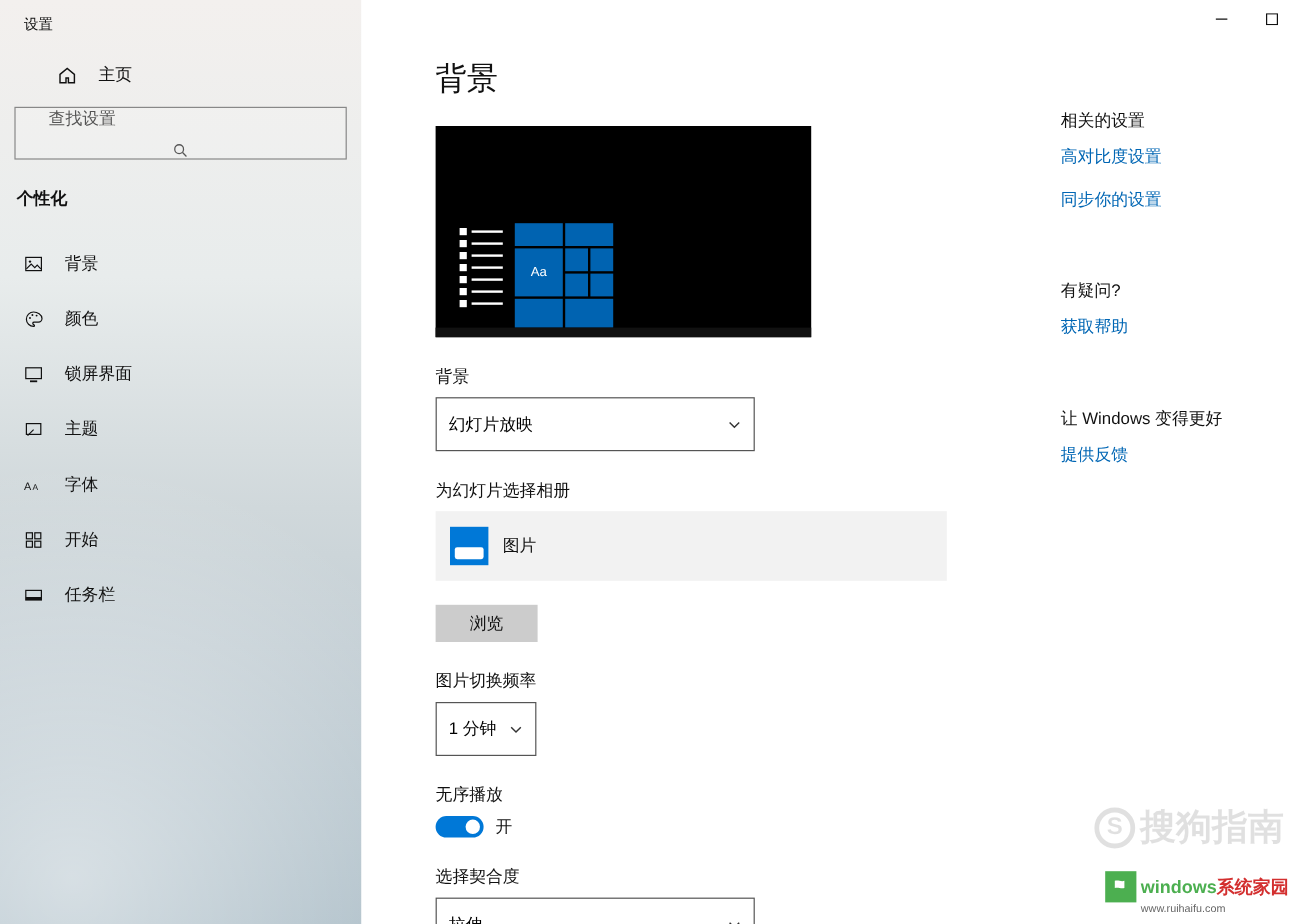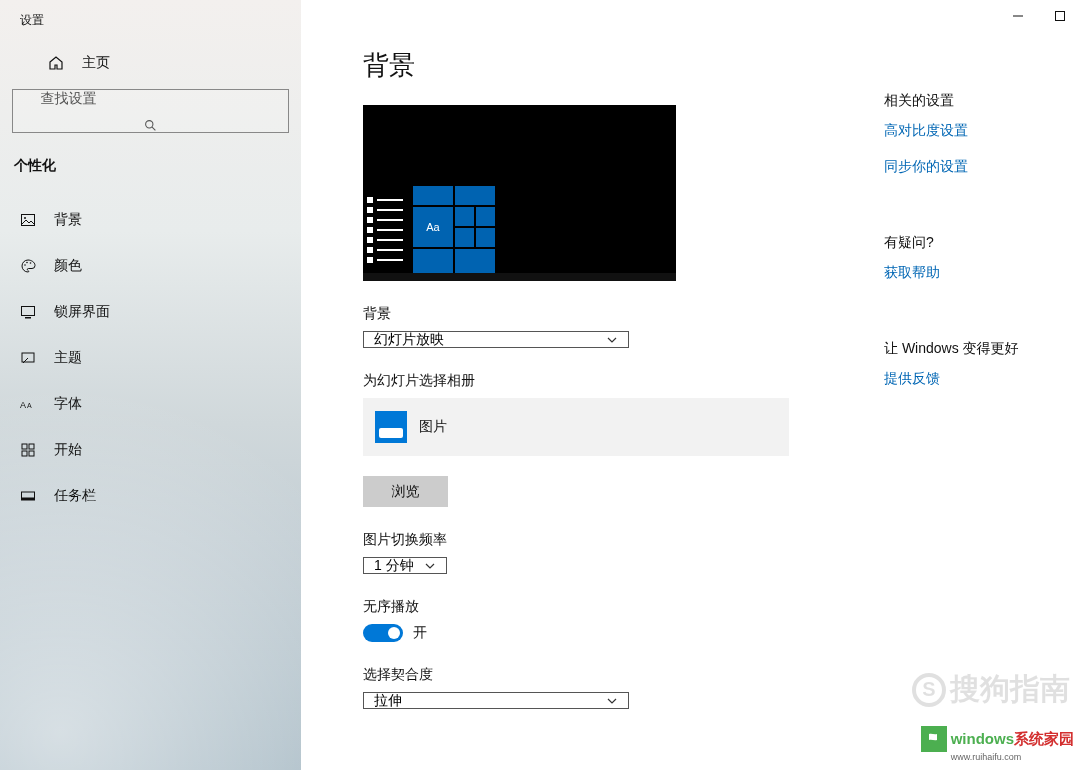--- a/index.html
+++ b/index.html
@@ -36,35 +36,35 @@
 .nav-item .icon { width:16px; height:16px; margin-right: 18px; display:flex;align-items:center;justify-content:center;}
 .nav-item .lbl { font-size:14px; color:#111; }
 
 .main { flex:1; height:100%; padding: 0 26px; overflow:hidden; position:relative; background:#fff;}
 .main h1 { font-size: 26px; font-weight: 400; padding: 48px 0 22px 0; color:#111;}
 
 .preview {
   width: 313px; height: 176px; background:#000; position:relative;
 }
 .preview .taskbar { position:absolute; left:0; right:0; bottom:0; height:8px; background:#111;}
-.start-tiles { position:absolute; left:4px; bottom:8px; display:flex;align-items:center; }
+.start-tiles { position:absolute; left:20px; bottom:8px; display:flex; }
 .start-list { width: 46px; padding-top:4px;}
 .start-list div { height:6px; margin:4px 0; display:flex; align-items:center;}
 .start-list div::before { content:""; width:6px;height:6px;background:#fff; display:inline-block; margin-right:4px;}
 .start-list div::after { content:""; width:26px;height:2px;background:#fff; display:inline-block;}
 .tile-grid { width: 84px; display:flex; flex-wrap:wrap; gap:2px; align-content:flex-start; padding-top:4px;}
 .tile { background:#0063b1; }
 .tile.big { width:40px; height:40px; display:flex;align-items:center;justify-content:center;color:#fff;font-size:11px;}
 .tile.med { width:40px; height:19px;}
 .tile.sm  { width:19px; height:19px;}
 .tile.wide{ width:40px; height:24px;}
 
 .field-label { font-size:14px; color:#111; margin-top: 24px; margin-bottom: 8px; }
 .dropdown {
-  width: 266px; height: 17px; border:1px solid #555; display:flex; align-items:center; justify-content:space-between;
+  width: 266px; height: 45px; border:1px solid #555; display:flex; align-items:center; justify-content:space-between;
   padding: 0 10px; font-size:14px; cursor:pointer; background:#fff;text-align:right;
 }
 .dropdown.small { width: 84px; }
 .chev { color:#333; }
 
 .album-row {
   width: 426px; height: 58px; background:#f2f2f2; margin-top: 4px;
   display:flex; align-items:center; padding: 0 12px; gap:12px;
 }
 .album-icon { width:32px; height:32px; background:#0078d7; position:relative;}

